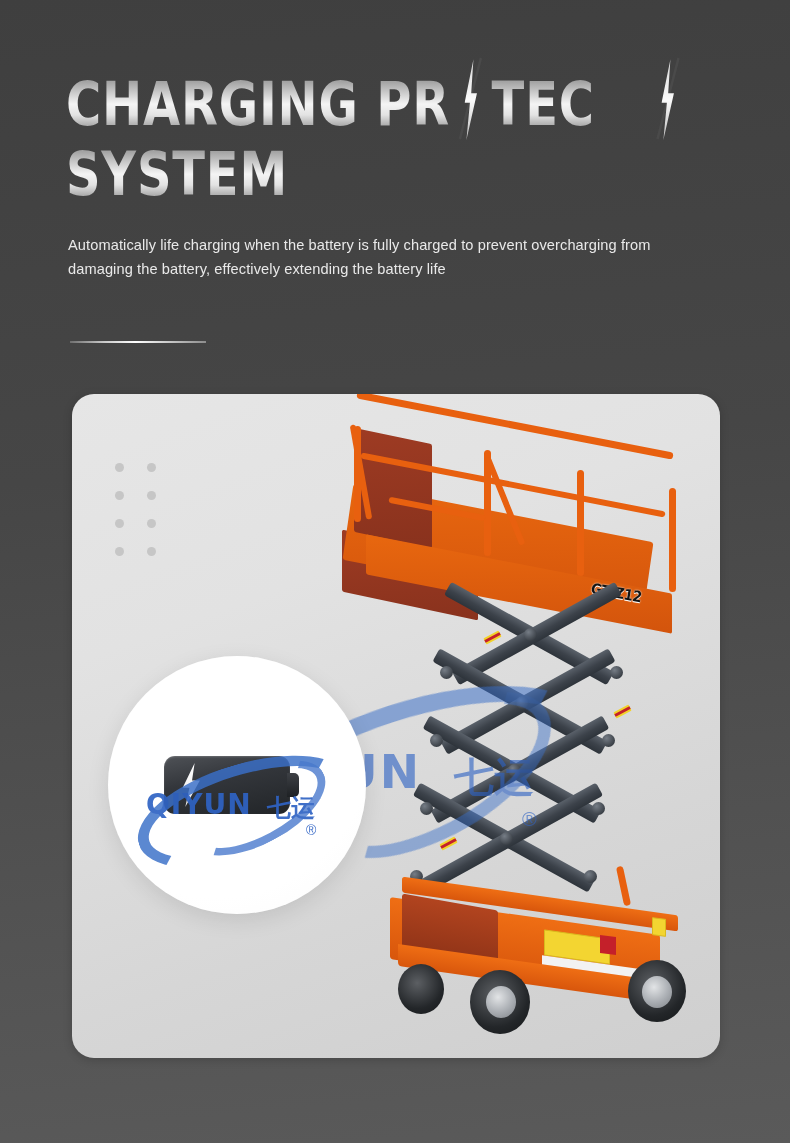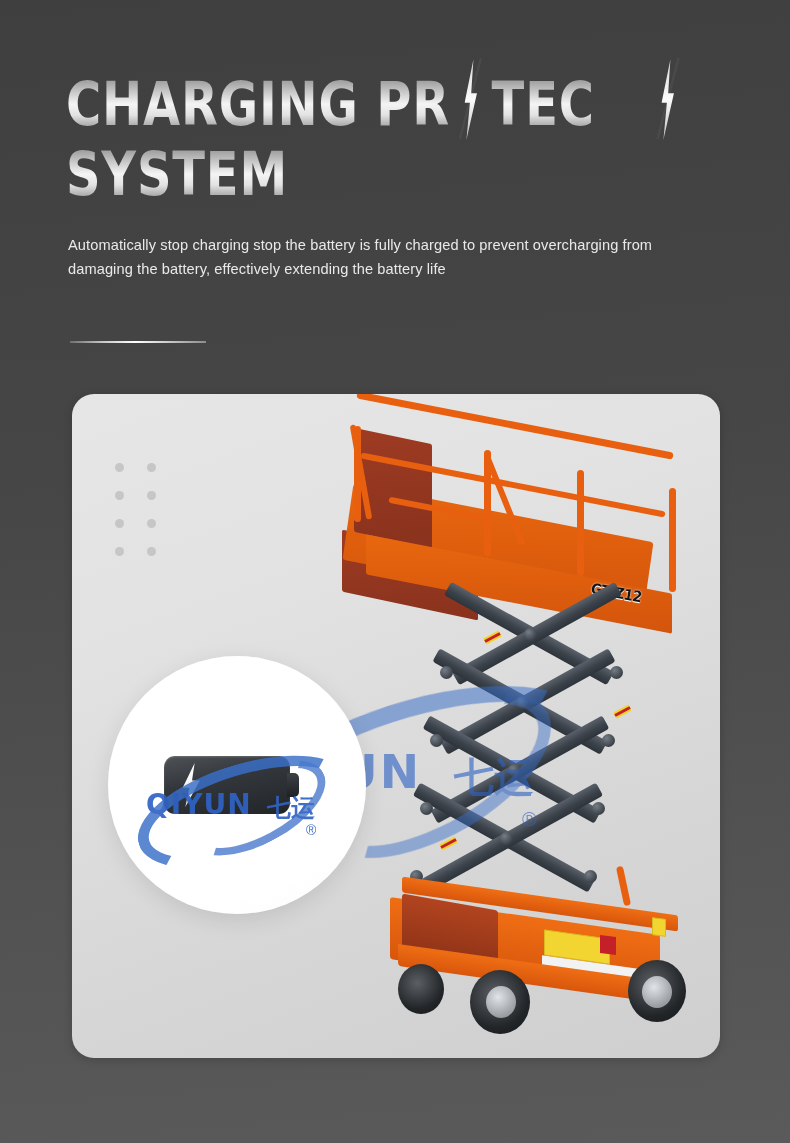--- a/index.html
+++ b/index.html
@@ -196,21 +196,21 @@
 </head>
 <body>
 
 <div class="hero">
 
   <div class="title-block">
     <div class="title-line l1"><span>CHARGING PR</span><span class="bolt-o"><span>O</span><span class="slash"></span><span class="bolt"></span></span><span>TECTI</span><span class="bolt-o"><span>O</span><span class="slash"></span><span class="bolt"></span></span><span>N</span></div>
     <div class="title-line l2">SYSTEM</div>
   </div>
 
-  <div class="subtitle">Automatically stop charging stop the battery is fully charged to prevent overcharging from damaging the battery, effectively extending the battery life</div>
+  <div class="subtitle">Automatically life charging when the battery is fully charged to prevent overcharging from damaging the battery, effectively extending the battery life</div>
   <div class="divider"></div>
 </div>
 
 <div class="card">
 
   <div class="dot-grid">
     <span class="dot"></span>
     <span class="dot"></span>
     <span class="dot"></span>
     <span class="dot"></span>

